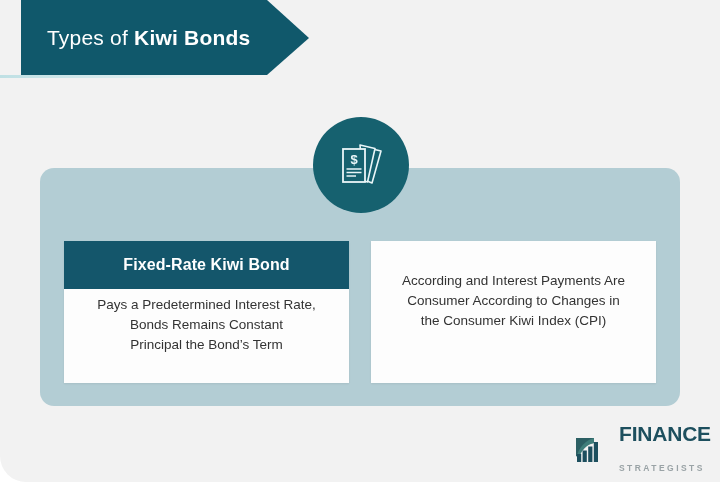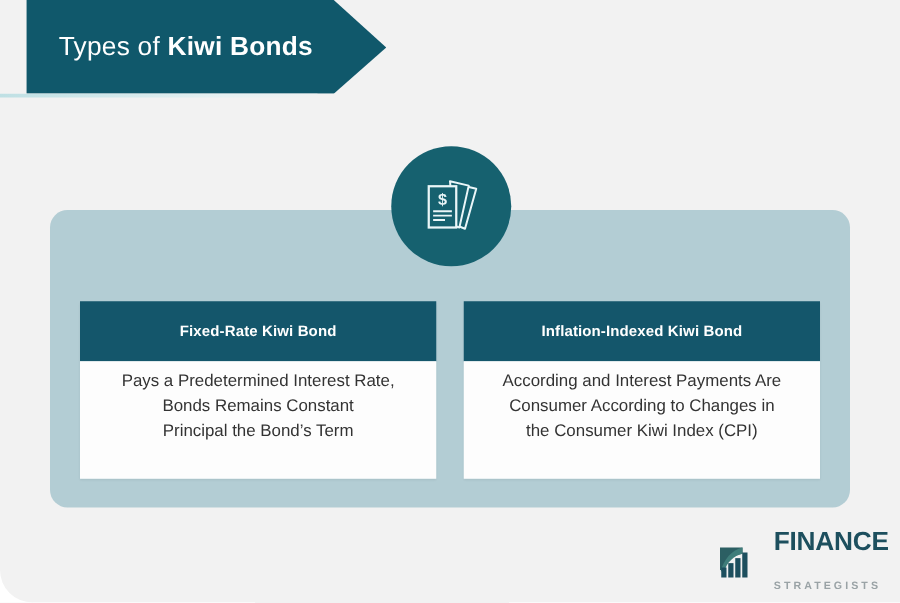--- a/index.html
+++ b/index.html
@@ -97,21 +97,21 @@
   }
   .card {
     width: 285px;
     display: flex;
     flex-direction: column;
     box-shadow: 0 1px 2px rgba(0,0,0,.07);
   }
   .card-header {
     background: #14566b;
     color: #ffffff;
-    font-size: 12px;
+    font-size: 16px;
     font-weight: 700;
     height: 61px;
     display: flex;
     align-items: center;
     justify-content: center;
     letter-spacing: .1px;
     white-space: nowrap;
   }
   .card-body {
     flex: 1;
@@ -201,21 +201,20 @@
       <div class="card-body">
         <div>
           <span>Pays a Predetermined Interest Rate,</span>
           <span>Bonds Remains Constant</span>
           <span>Principal the Bond’s Term</span>
         </div>
       </div>
     </div>
 
     <div class="card">
-      <div class="card-header">Inflation-Indexed Kiwi Bond</div>
       <div class="card-body">
         <div>
           <span>According and Interest Payments Are</span>
           <span>Consumer According to Changes in</span>
           <span>the Consumer Kiwi Index (CPI)</span>
         </div>
       </div>
     </div>
 
   </div>

